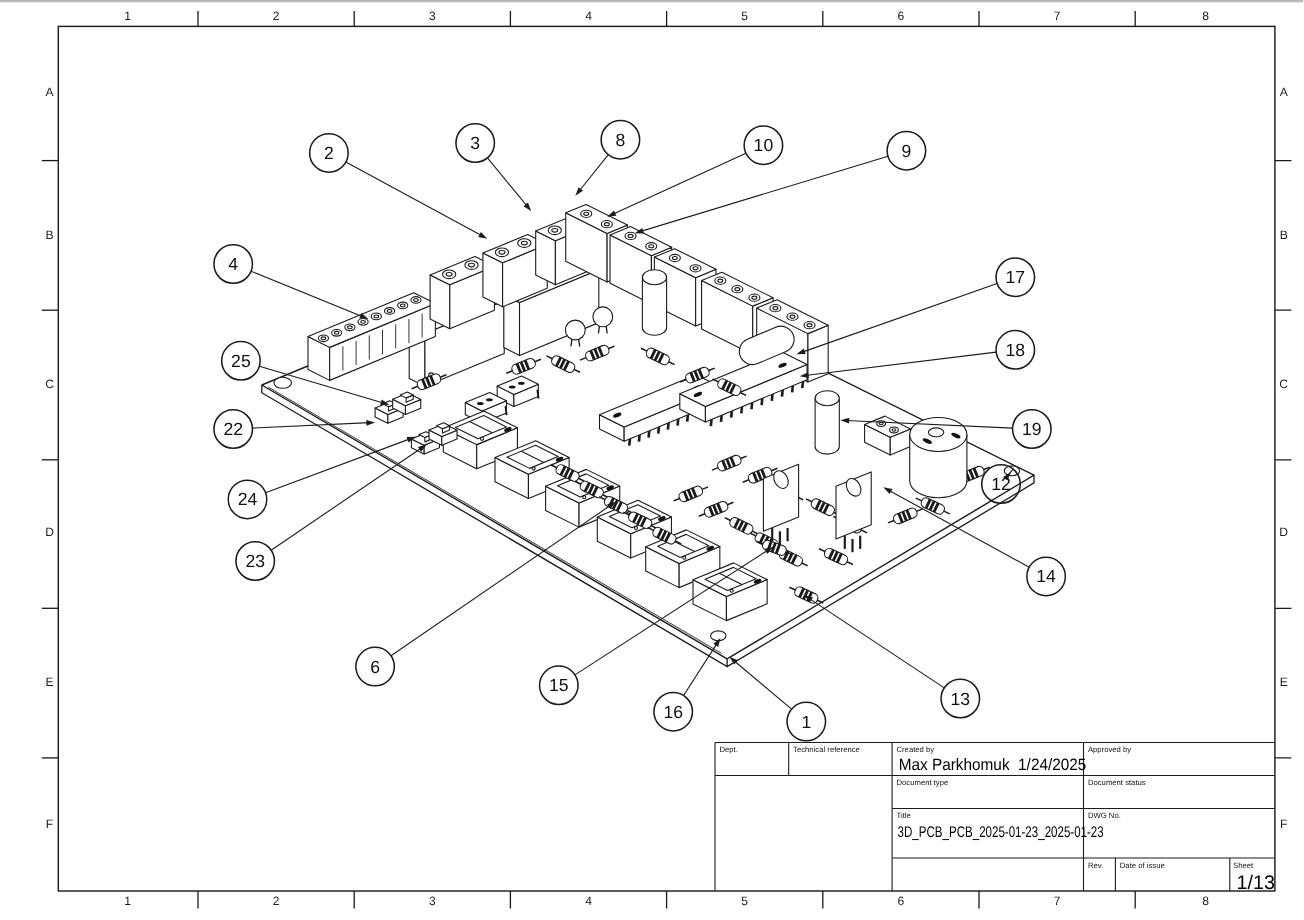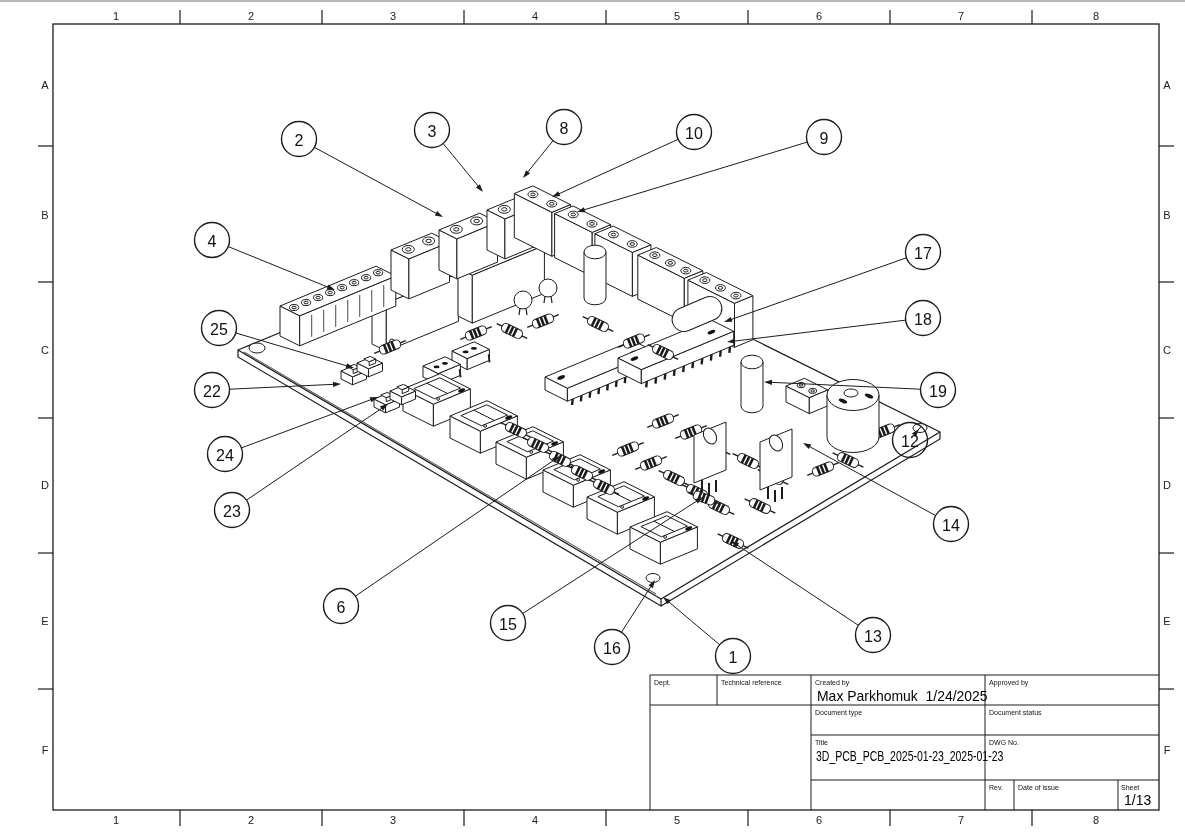--- a/index.html
+++ b/index.html
@@ -6,21 +6,21 @@
   body{width:1185px;height:836px;position:relative;overflow:hidden;
        font-family:"Liberation Sans",sans-serif;color:#1c1c1c;}
   #cv{position:absolute;left:0;top:0;}
   .grid-label{position:absolute;transform:translate(-50%,-50%);
       font-size:11px;color:#1c1c1c;line-height:1;}
   .tb-label{position:absolute;font-size:7px;color:#111;line-height:1;white-space:pre;}
   .tb-value-created{position:absolute;font-size:15px;color:#000;white-space:pre;
       transform:scaleX(.93);transform-origin:left top;line-height:1;}
   .tb-value-title{position:absolute;font-size:14px;color:#000;white-space:pre;
       transform:scaleX(.75);transform-origin:left top;line-height:1;}
-  .tb-value-sheet{position:absolute;font-size:14px;color:#000;line-height:1;}
+  .tb-value-sheet{position:absolute;font-size:18px;color:#000;line-height:1;}
 </style>
 </head>
 <body>
 
 <svg id="cv" width="1185" height="836" viewBox="0 0 1185 836">
     <line x1="0" y1="1" x2="1185" y2="1" stroke="#b8b8b8" stroke-width="2"></line>
     <rect x="53" y="24" width="1106" height="786" fill="none" stroke="#1c1c1c" stroke-width="1.3"></rect>
     <line x1="180" y1="10" x2="180" y2="24" stroke="#1c1c1c" stroke-width="1.2"></line>
     <line x1="180" y1="810" x2="180" y2="826" stroke="#1c1c1c" stroke-width="1.2"></line>
     <line x1="322" y1="10" x2="322" y2="24" stroke="#1c1c1c" stroke-width="1.2"></line>

